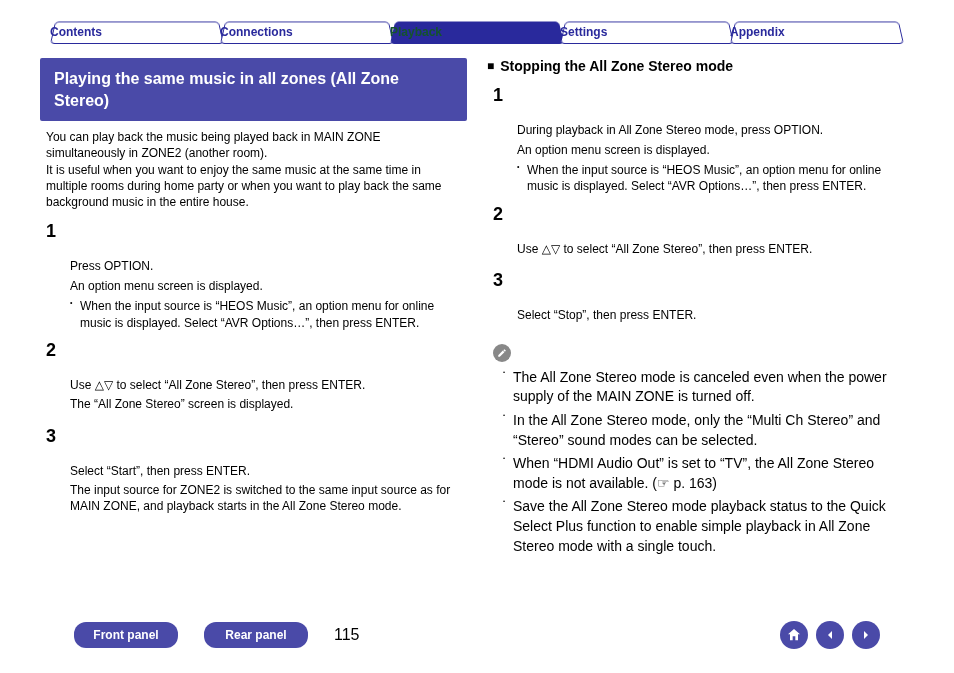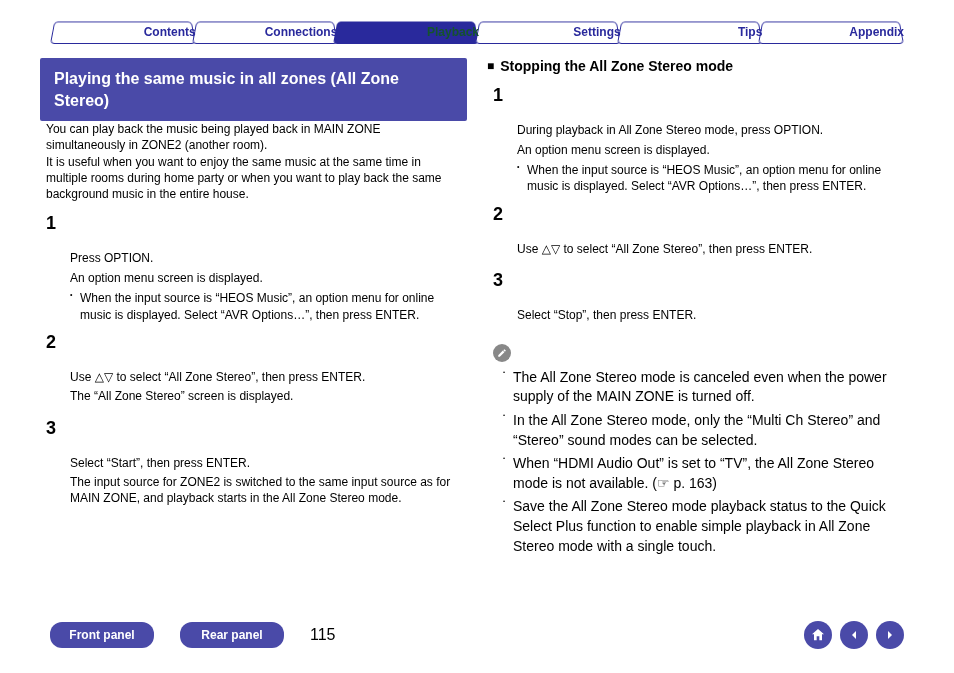--- a/index.html
+++ b/index.html
@@ -15,21 +15,21 @@
   .top-tabs {
     display: flex;
     gap: 0;
     padding: 20px 50px 0 50px;
     align-items: stretch;
   }
   .tab {
     flex: 1;
     position: relative;
     height: 24px;
-    text-align: right;
+    text-align: left;
     font-size: 12px;
     font-weight: bold;
     line-height: 24px;
     cursor: pointer;
   }
   .tab-inner {
     position: absolute;
     inset: 0;
     border: 1px solid #29299c;
     border-radius: 4px;
@@ -50,20 +50,21 @@
   }
   .col { flex: 1; font-size: 12px; }
   .banner {
     background: #4a4aa8;
     color: #fff;
     font-weight: bold;
     font-size: 16px;
     padding: 10px 14px;
     border-radius: 2px;
     line-height: 1.35;
+    margin-bottom: 8px;
   }
   .intro { line-height: 1.35; margin-bottom: 12px; padding: 0 6px;}
   .steps { padding: 0 6px; }
   .step { display: flex; margin-bottom: 10px; }
   .step-num {
     font-size: 18px;
     font-weight: bold;
     width: 24px;
     flex-shrink: 0;
     line-height: 1.1;
@@ -124,21 +125,21 @@
     font-size: 6px;
   }
   
   .bottom {
     position: absolute;
     bottom: 24px;
     left: 0;
     right: 0;
     display: flex;
     align-items: center;
-    padding: 0 50px;
+    padding: 0 74px;
     gap: 26px;
   }
   .pill {
     background: #4a4aa8;
     color: #fff;
     font-weight: bold;
     font-size: 12px;
     padding: 6px 0;
     width: 104px;
     text-align: center;
@@ -162,21 +163,20 @@
   .circle-btn svg { width: 16px; height: 16px; fill: #fff; }
 </style>
 </head>
 <body>
 
 <div class="top-tabs">
   <div class="tab"><div class="tab-inner"></div><span class="lbl">Contents</span></div>
   <div class="tab"><div class="tab-inner"></div><span class="lbl">Connections</span></div>
   <div class="tab active"><div class="tab-inner"></div><span class="lbl">Playback</span></div>
   <div class="tab"><div class="tab-inner"></div><span class="lbl">Settings</span></div>
-  <div class="tab"><div class="tab-inner"></div><span class="lbl">Tips</span></div>
   <div class="tab"><div class="tab-inner"></div><span class="lbl">Appendix</span></div>
 </div>
 
 <div class="content">
 
   <div class="col">
     <div class="banner">Playing the same music in all zones (All Zone Stereo)</div>
     <div class="intro">
       <div>You can play back the music being played back in MAIN ZONE simultaneously in ZONE2 (another room).</div>
       <div>It is useful when you want to enjoy the same music at the same time in multiple rooms during home party or when you want to play back the same background music in the entire house.</div>

